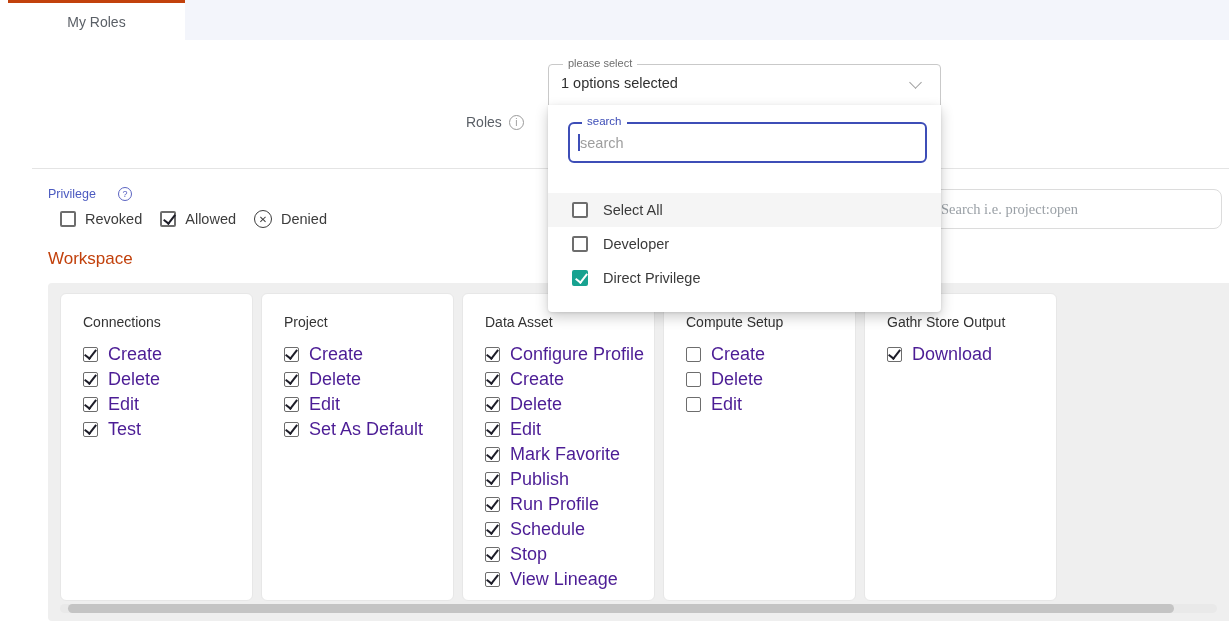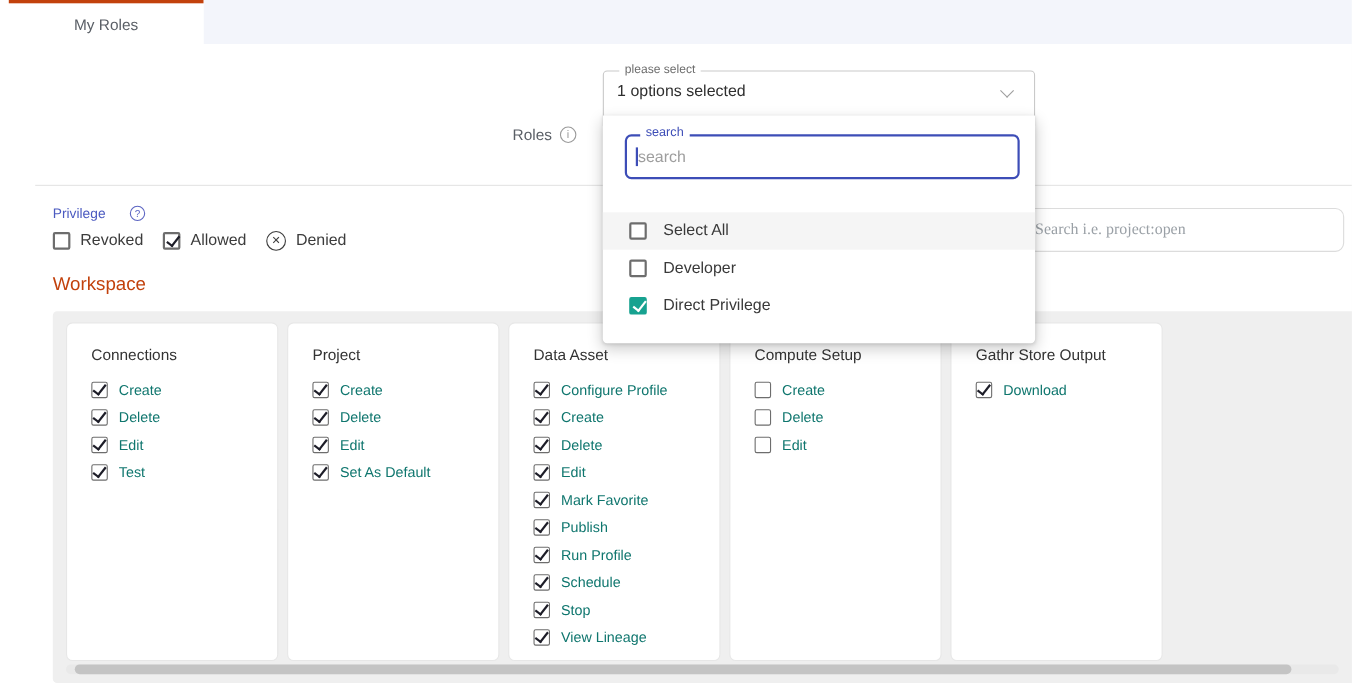--- a/index.html
+++ b/index.html
@@ -50,21 +50,21 @@
     position: absolute; right: 20px; top: 13px; width: 9px; height: 9px;
     border-right: 1.6px solid #9e9e9e; border-bottom: 1.6px solid #9e9e9e;
     transform: rotate(45deg);
   }
 
   
   .divider { position: absolute; left: 32px; top: 168px; width: 1197px; height: 1px; background: #e4e4e4; }
 
   
   .privilege-title { position: absolute; left: 48px; top: 187px; display: flex; align-items: center; gap: 22px; font-size: 12.5px; color: #4b5ac0; }
-  .legend-row { position: absolute; left: 48px; top: 210px; display: flex; align-items: center; gap: 18px; }
+  .legend-row { position: absolute; left: 60px; top: 210px; display: flex; align-items: center; gap: 18px; }
   .legend-item { display: flex; align-items: center; gap: 9px; font-size: 14.5px; color: #3c3c3c; }
 
   
   .cb {
     display: inline-block; width: 16px; height: 16px; flex: none;
     border: 2px solid #6d6d6d; border-radius: 2px; background: #fff; position: relative;
   }
   .cb.checked::after {
     content: ""; position: absolute; left: 3.5px; top: -1px;
     width: 5px; height: 10px;
@@ -95,21 +95,21 @@
     position: absolute; left: 48px; top: 283px; width: 1215px; height: 338px;
     background: #efefef; border-radius: 4px; padding: 10px 0 0 12px;
     display: flex; gap: 8px;
   }
   .card {
     width: 193px; height: 308px; background: #ffffff;
     border: 1px solid #e7e7e7; border-radius: 6px; padding: 20px 8px 0 22px; flex: none;
   }
   .card-title { font-size: 14px; color: #333333; margin-bottom: 15px; }
   .cb-row { display: flex; align-items: center; gap: 10px; margin-bottom: 6px; height: 19px; }
-  .cb-label { font-size: 13px; color: #0f766e; }
+  .cb-label { font-size: 18px; color: #4c1d95; }
 
   .scroll-track { position: absolute; left: 12px; top: 321px; width: 1157px; height: 9px; border-radius: 5px; background: #e9e9e9; }
   .scroll-thumb { position: absolute; left: 8px; top: 0; width: 1106px; height: 9px; border-radius: 5px; background: #c4c4c4; }
 
   
   .dropdown-panel {
     position: absolute; left: 548px; top: 105px; width: 393px; height: 207px;
     background: #ffffff; border-radius: 0 0 4px 4px;
     box-shadow: 0 5px 14px rgba(0,0,0,0.2), 0 1px 3px rgba(0,0,0,0.1);
     z-index: 20;

